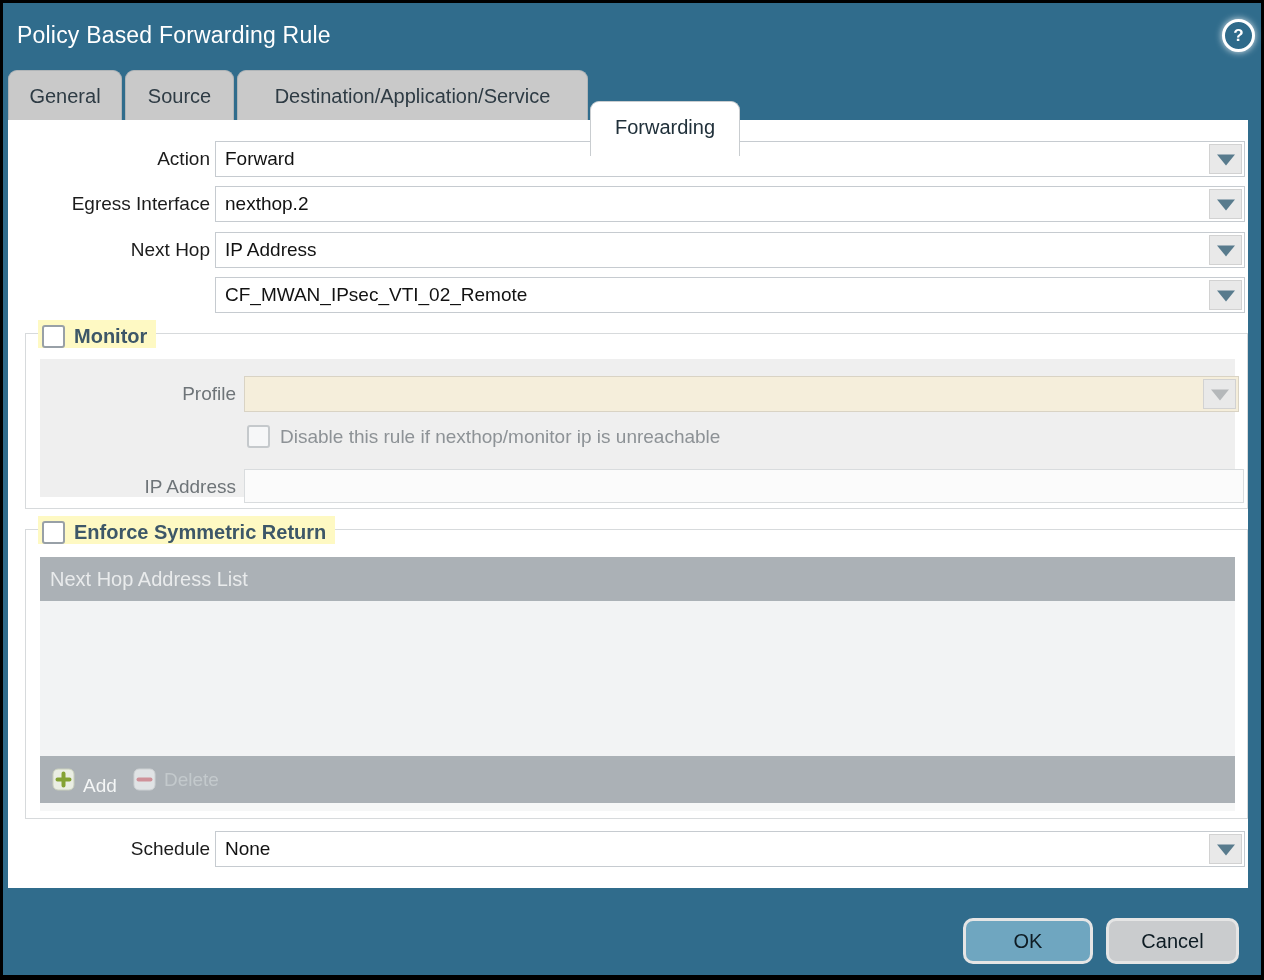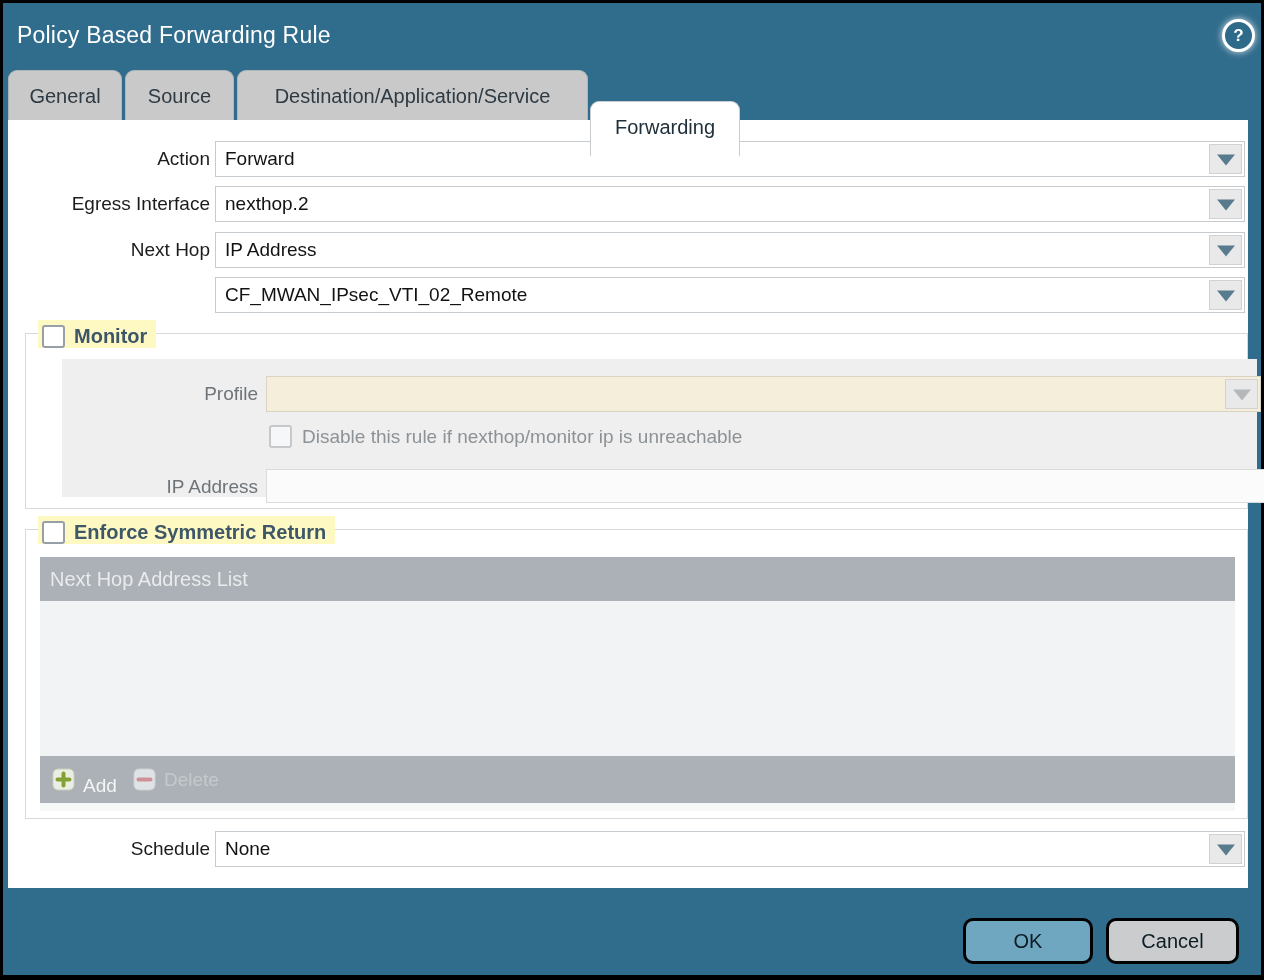--- a/index.html
+++ b/index.html
@@ -54,21 +54,21 @@
   .tbl-header,.tbl-footer{position:absolute;background:#abb1b6;}
   .tbl-header .htxt{position:absolute;left:10px;top:0;font-size:20px;color:#e9ebec;line-height:44px;}
   .tbl-body{position:absolute;background:#f2f3f4;}
   .tbl-strip{position:absolute;background:#f6f7f7;}
   .toolbtn{position:absolute;top:0;height:47px;display:flex;align-items:center;gap:8px;cursor:pointer;}
   .toolbtn .lbl{font-size:19px;}
   .toolbtn.add .lbl{color:#f4f6f6;margin-top:12px;}
   .toolbtn.del .lbl{color:#c3c9cc;}
 
   
-  .fbtn{position:absolute;top:915px;height:46px;border:3px solid #000000;border-radius:10px;
+  .fbtn{position:absolute;top:915px;height:46px;border:3px solid #e5e5e5;border-radius:10px;
         box-sizing:border-box;text-align:center;font-size:20px;color:#0e1c24;line-height:40px;cursor:pointer;}
   .fbtn.ok{left:960px;width:130px;background:#6fa6c0;}
   .fbtn.cancel{left:1103px;width:133px;background:#caccce;}
 </style>
 </head>
 <body>
 
 <div id="screen">
   <div class="dialog">
 
@@ -111,21 +111,21 @@
         <div class="btn">
             <span class="arr"></span>
           </div>
       </div>
 
       <div class="fieldset" style="left:17px;top:213px;width:1223px;height:176px;">
         <div class="legend">
           <span class="cb"></span>
           <span class="txt">Monitor</span>
         </div>
-        <div class="graypanel" style="left:14px;top:25px;width:1195px;height:138px;margin-left:22px;">
+        <div class="graypanel" style="left:14px;top:25px;width:1195px;height:138px;">
 
           <div class="glabel" style="left:20px;top:17px;">Profile</div>
           <div class="combo disabled" style="left:204px;top:17px;width:995px;background:#f5eedb;border-color:#d9d3c4;">
             <div class="val"></div>
             <div class="btn">
                 <span class="arr"></span>
               </div>
           </div>
 
           <span class="cb disabled" style="position:absolute;left:207px;top:66px;"></span>

